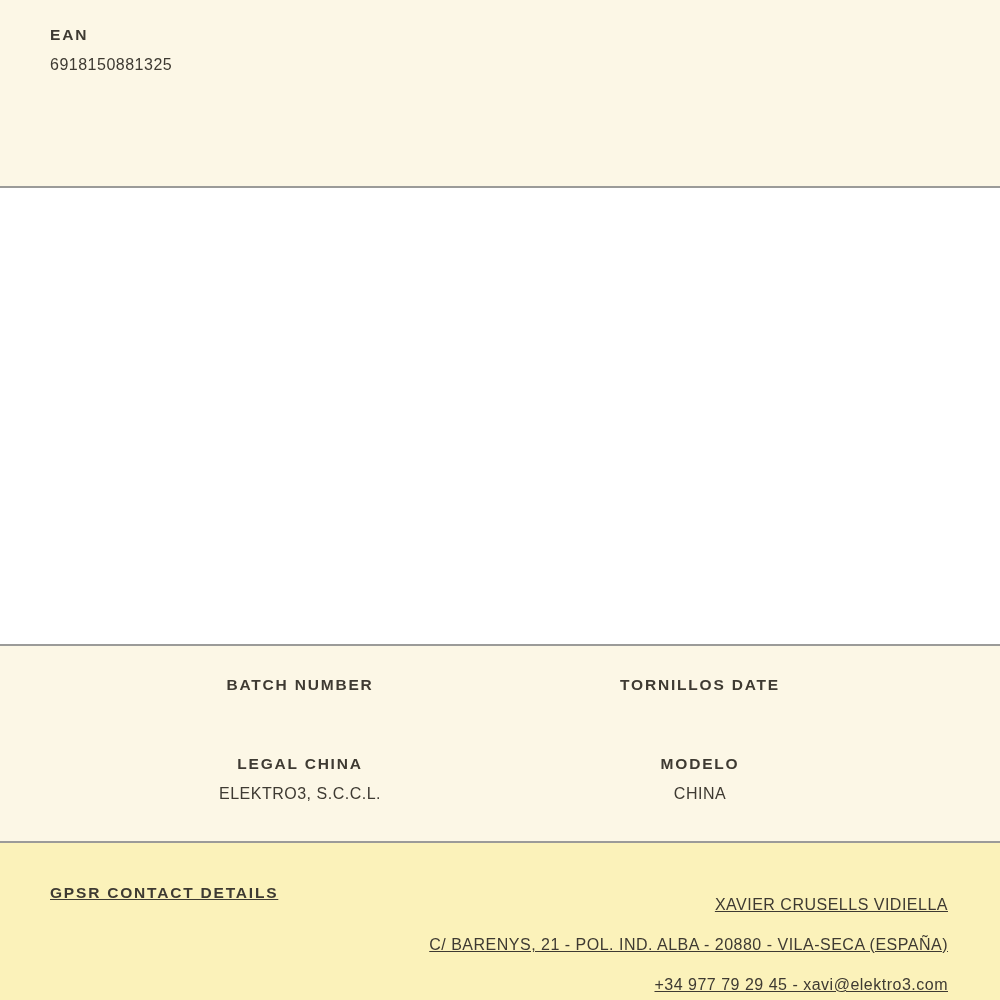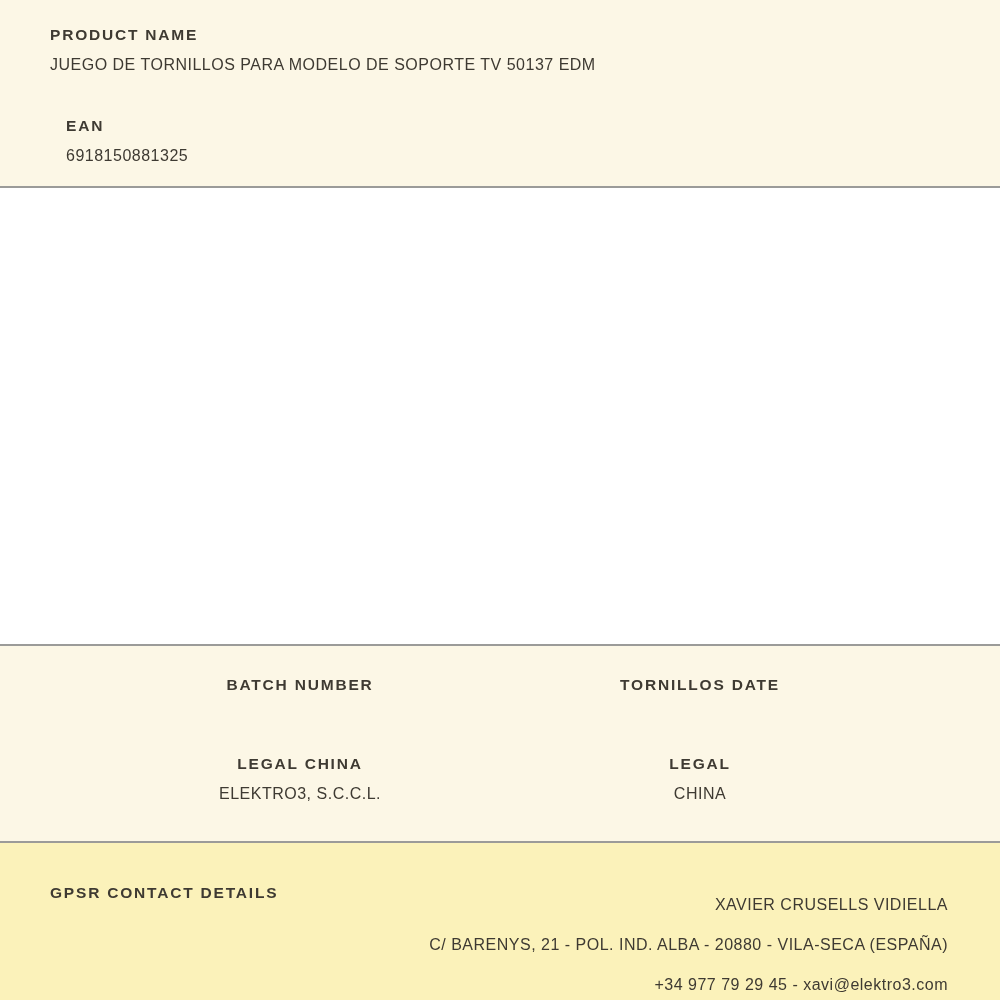--- a/index.html
+++ b/index.html
@@ -62,20 +62,21 @@
   .cell { text-align: center; }
   .cell .label { line-height: 17px; }
   
   .section-contact {
     flex: 0 0 157px;
     background: #fbf2ba;
     padding: 36px 52px 0 50px;
     display: flex;
     justify-content: space-between;
     align-items: flex-start;
+    text-decoration: underline;
   }
   .contact-heading {
     font-weight: bold;
     font-size: 15.5px;
     line-height: 28px;
     letter-spacing: 1.8px;
     white-space: nowrap;
   }
   .contact-lines {
     text-align: right;
@@ -83,24 +84,20 @@
     letter-spacing: 0.5px;
   }
   .contact-line { line-height: 28px; white-space: nowrap; margin-top: 12px; }
 </style>
 </head>
 <body>
 
 <div class="sheet">
 
   <header class="section-top">
-    <div class="field">
-      <div class="label">PRODUCT NAME</div>
-      <div class="value">JUEGO DE TORNILLOS PARA MODELO DE SOPORTE TV 50137 EDM</div>
-    </div>
     <div class="field">
       <div class="label">EAN</div>
       <div class="value">6918150881325</div>
     </div>
   </header>
 
   <div class="divider"></div>
 
   <main class="section-middle"></main>
 
@@ -114,21 +111,21 @@
       </div>
       <div class="cell">
         <div class="label">TORNILLOS DATE</div>
         <div class="value"></div>
       </div>
       <div class="cell">
         <div class="label">LEGAL CHINA</div>
         <div class="value">ELEKTRO3, S.C.C.L.</div>
       </div>
       <div class="cell">
-        <div class="label">LEGAL</div>
+        <div class="label">MODELO</div>
         <div class="value">CHINA</div>
       </div>
     </div>
   </section>
 
   <div class="divider"></div>
 
   <footer class="section-contact">
     <div class="contact-heading">GPSR CONTACT DETAILS</div>
     <div class="contact-lines">

